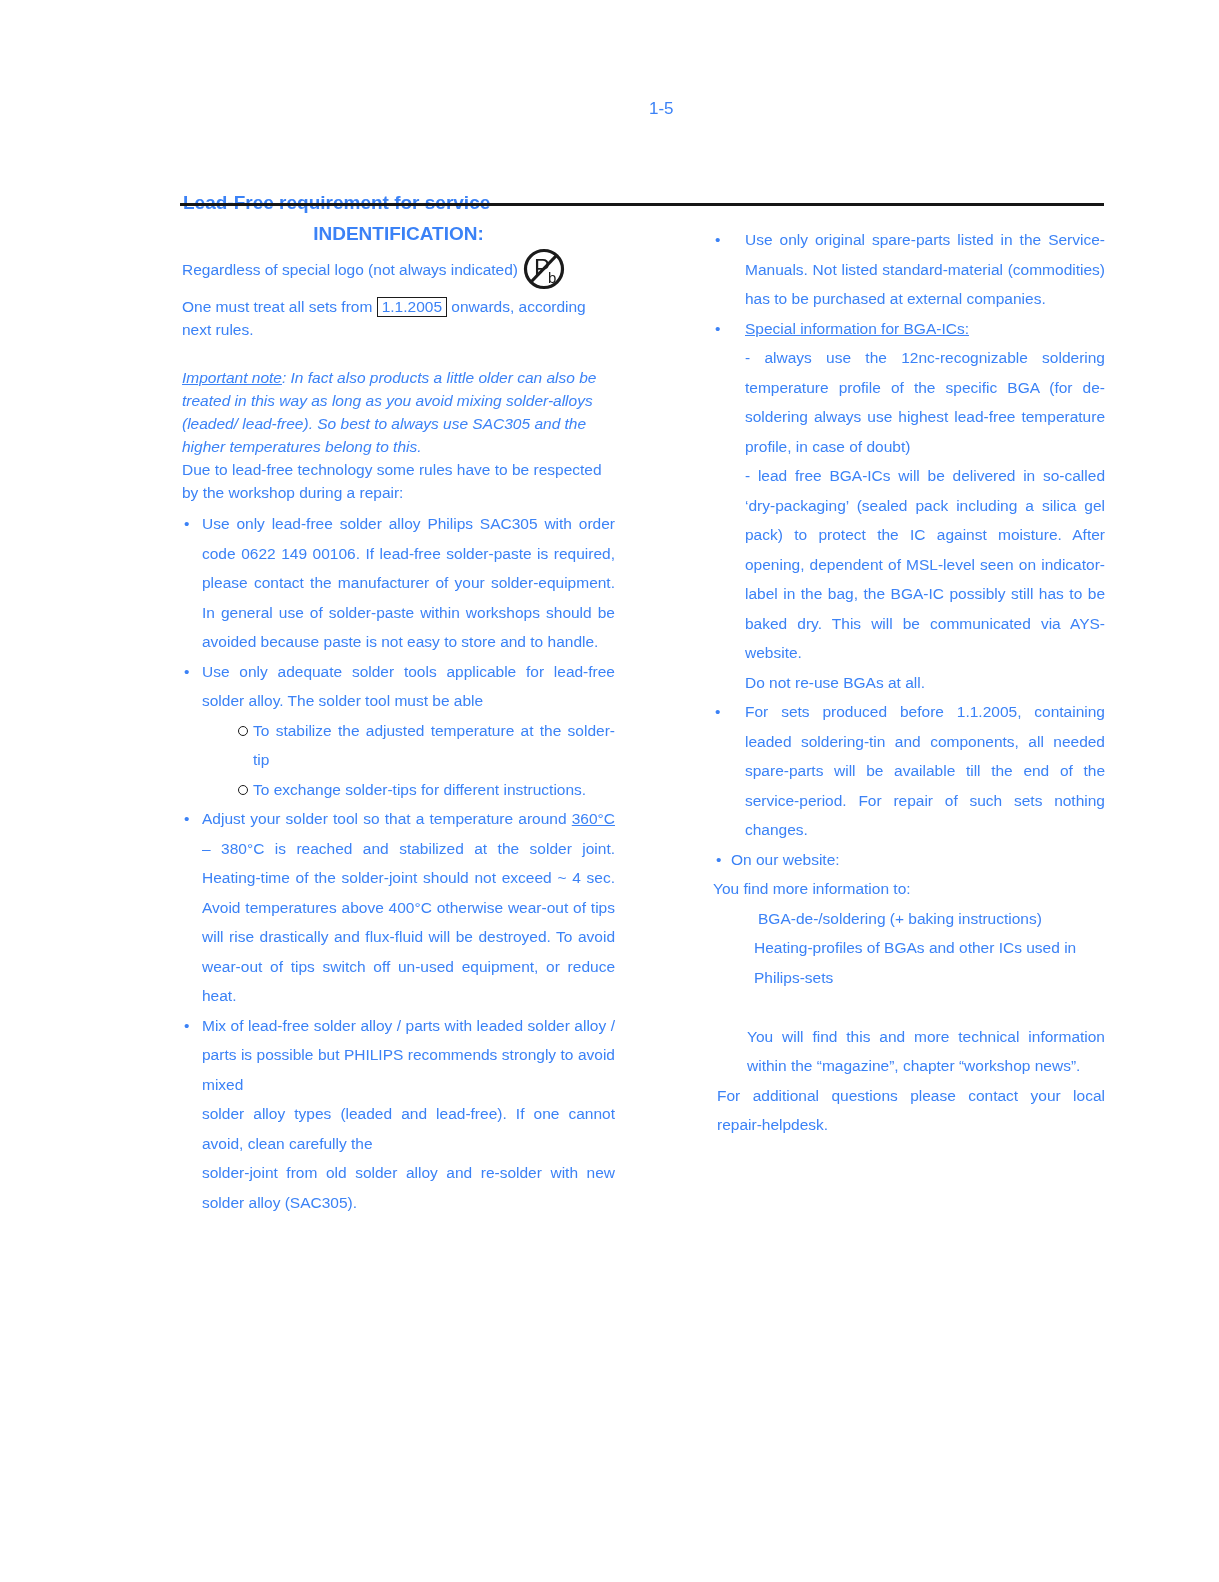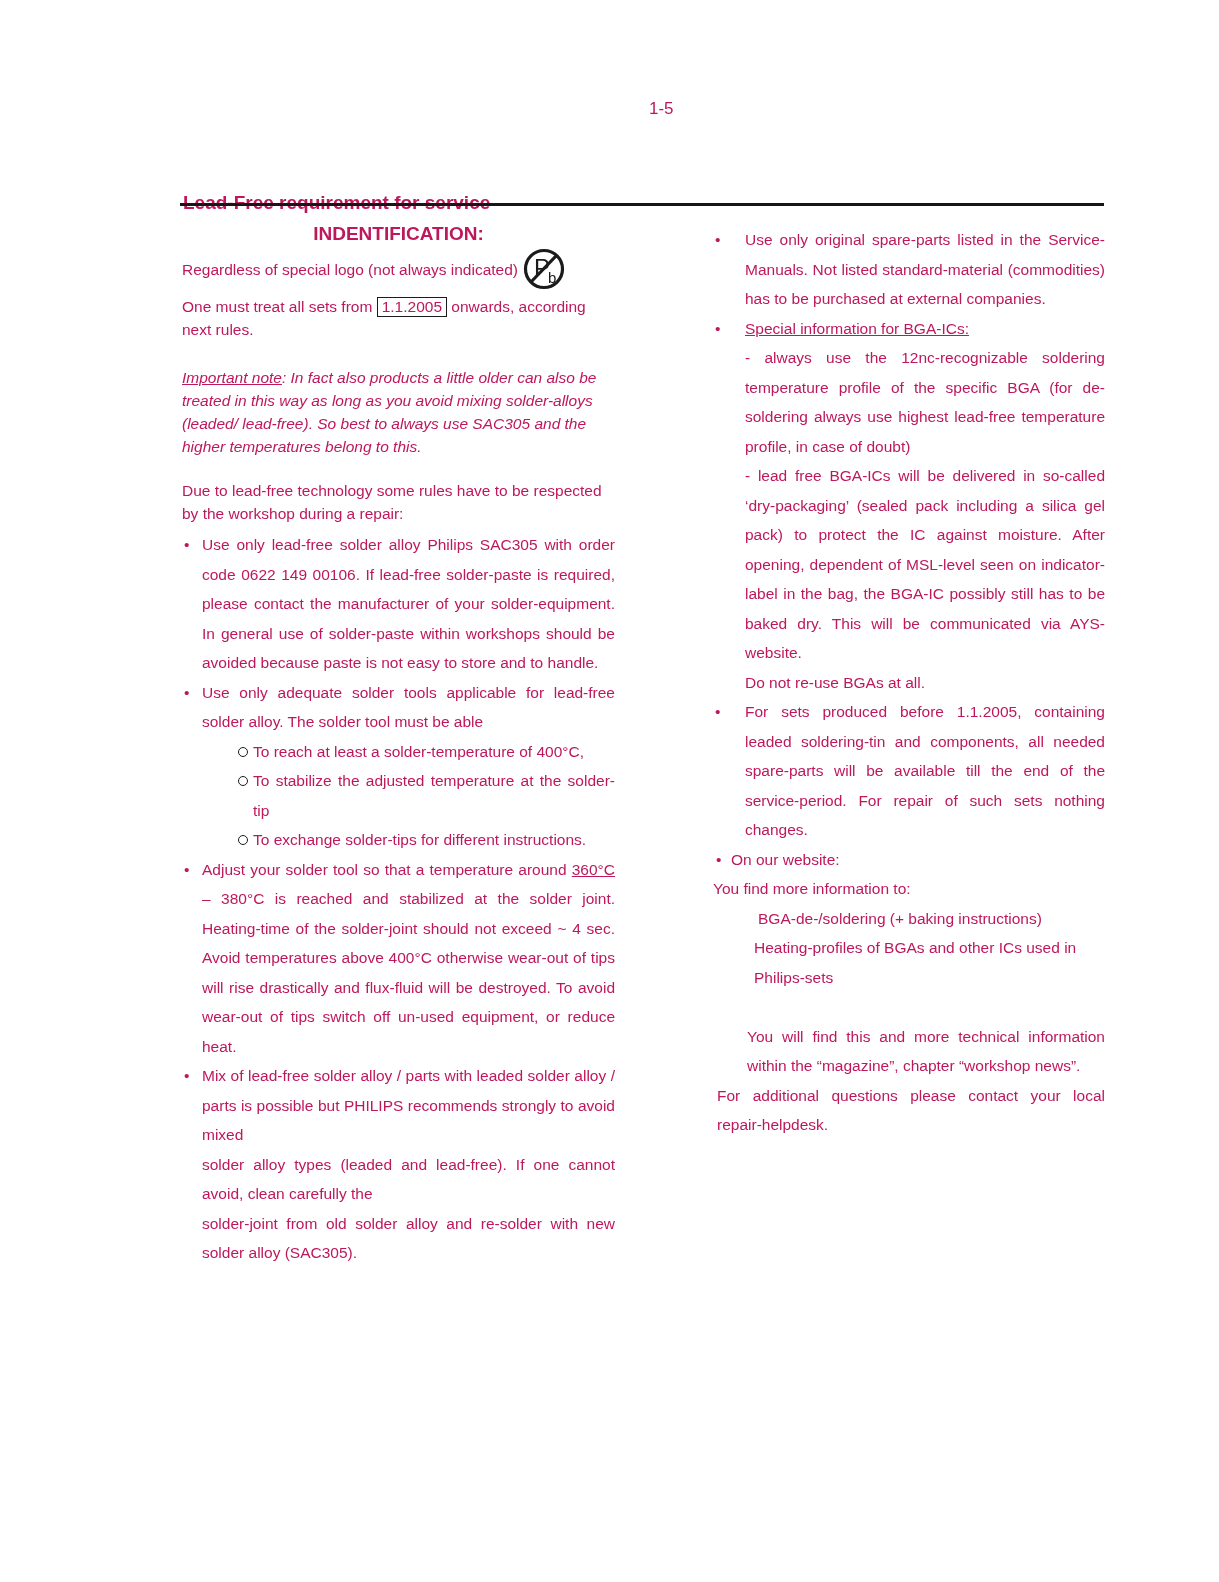--- a/index.html
+++ b/index.html
@@ -1,41 +1,41 @@
 <!DOCTYPE html>
 <html><head>
 <meta charset="utf-8">
 <style>
   html,body { margin:0; padding:0; background:#ffffff; }
   .page {
     position:relative;
     width:1219px; height:1307px;
     background:#ffffff;
-    color:#be185d;
+    color:#3b82f6;
     font-family:"Liberation Sans", sans-serif;
     overflow:hidden;
   }
   .page-number { position:absolute; left:649px; top:99px; font-size:17px; }
   .doc-title  { position:absolute; left:180px; top:137px; font-size:30px; font-weight:bold; }
   .doc-subtitle { position:absolute; left:183px; top:176px; font-size:19px; font-weight:bold; }
   .rule { position:absolute; left:180px; top:203px; width:924px; height:3px; background:#161616; }
 
   .col { position:absolute; top:222px; font-size:15.5px; }
   .col-left  { left:182px; width:433px; }
   .col-right { left:707px; width:398px; }
 
   .section-heading { font-size:19px; font-weight:bold; margin:0; line-height:24px;text-align:center; }
 
   .logo-line { display:flex; align-items:center; gap:4px; height:42px; margin:2px 0 0 0; line-height:23px; }
   .pb-icon svg { display:block; }
 
   .p-intro { margin:0; line-height:23px; }
   .treat { margin-top:5px; }
   .note  { margin-top:25px; font-style:italic; }
-  .due   { margin-top:21px; }
+  .due   { }
   .u { text-decoration:underline; }
   .boxed { border:1.6px solid #1b1b1b; padding:0px 4px 1px 4px; }
 
   ul.bullets { list-style:none; margin:5px 0 0 0; padding:0; }
   ul.bullets > li { position:relative; padding-left:20px; line-height:29.5px; text-align:justify; }
   ul.bullets > li > .marker { position:absolute; left:2px; }
 
   ul.subs { list-style:none; margin:0; padding:0; }
   ul.subs > li { position:relative; padding-left:51px; text-align:justify; line-height:29.5px; }
   .sub-marker { position:absolute; left:36px; top:10px; width:8px; height:8px;
@@ -94,24 +94,20 @@
         <span class="marker">•</span>
         <span>Use only lead-free solder alloy Philips SAC305 with order code 0622 149 00106. If lead-free solder-paste is required, please contact the manufacturer of your solder-equipment. In general use of solder-paste within workshops should be avoided because paste is not easy to store and to handle.</span>
       </li>
 
       <li>
         <span class="marker">•</span>
         <span>Use only adequate solder tools applicable for lead-free solder alloy. The solder tool must be able</span>
         <ul class="subs">
           <li>
             <span class="sub-marker"></span>
-            <span>To reach at least a solder-temperature of 400°C,</span>
-          </li>
-          <li>
-            <span class="sub-marker"></span>
             <span>To stabilize the adjusted temperature at the solder-tip</span>
           </li>
           <li>
             <span class="sub-marker"></span>
             <span>To exchange solder-tips for different instructions.</span>
           </li>
         </ul>
       </li>
 
       <li>

